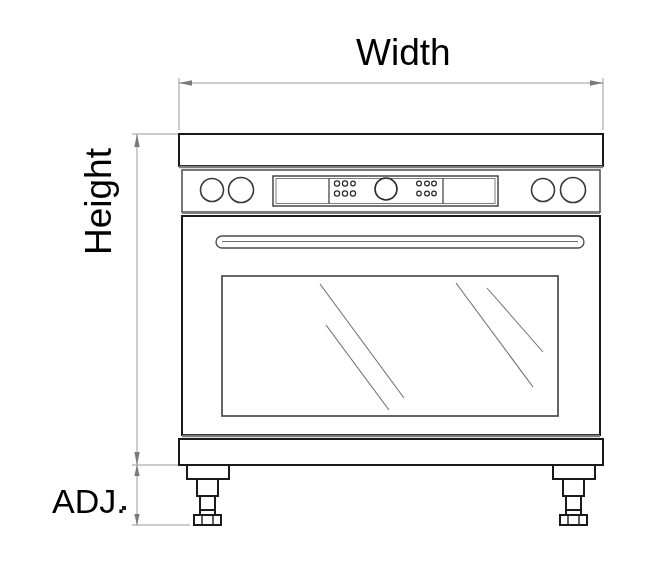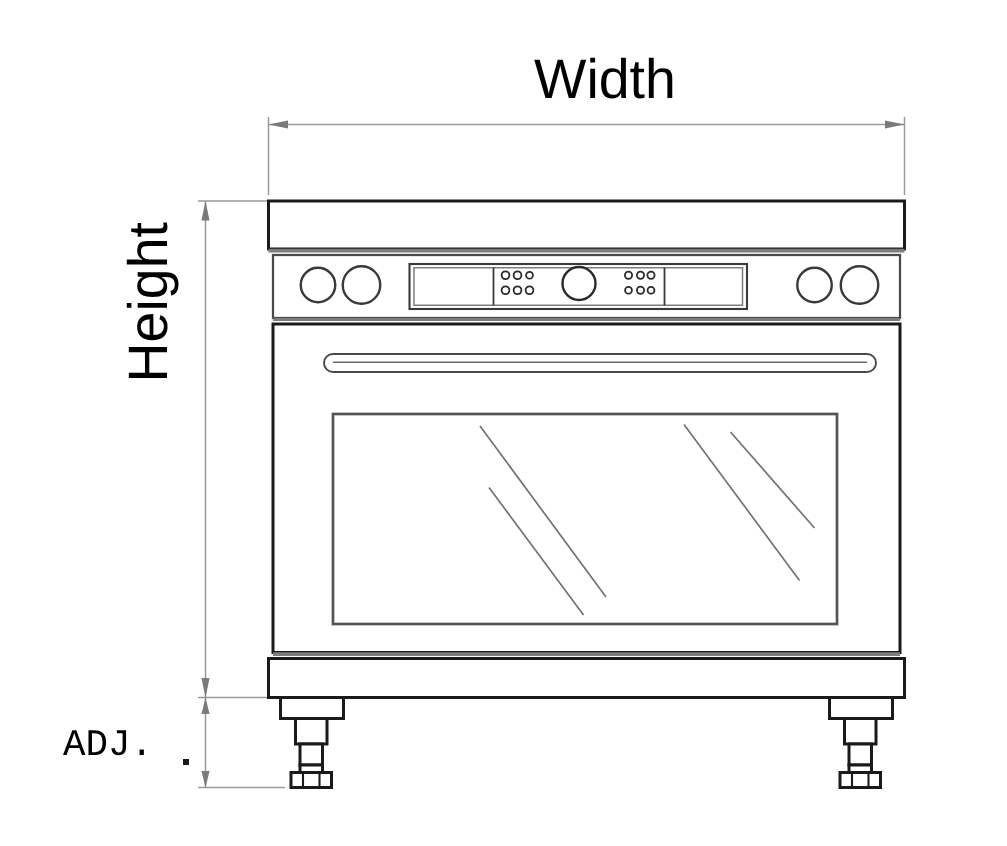--- a/index.html
+++ b/index.html
@@ -41,24 +41,23 @@
   }
   #label-height {
     font-size: 37px;
     left: 80px;
     top: 255px;
     transform: rotate(-90deg);
     transform-origin: left top;
     transform-box: border-box;
   }
   #label-adj {
-    font-size: 25px;
-    left: 42px;
+    font-size: 34px;
+    left: 52px;
     top: 484px;
-    font-family: Liberation Mono, monospace;
   }
 </style>
 </head>
 <body>
 
 <div id="drawing-root">
 
   <svg class="drawing-canvas" width="671" height="564" viewBox="0 0 671 564">
 
     <g>

